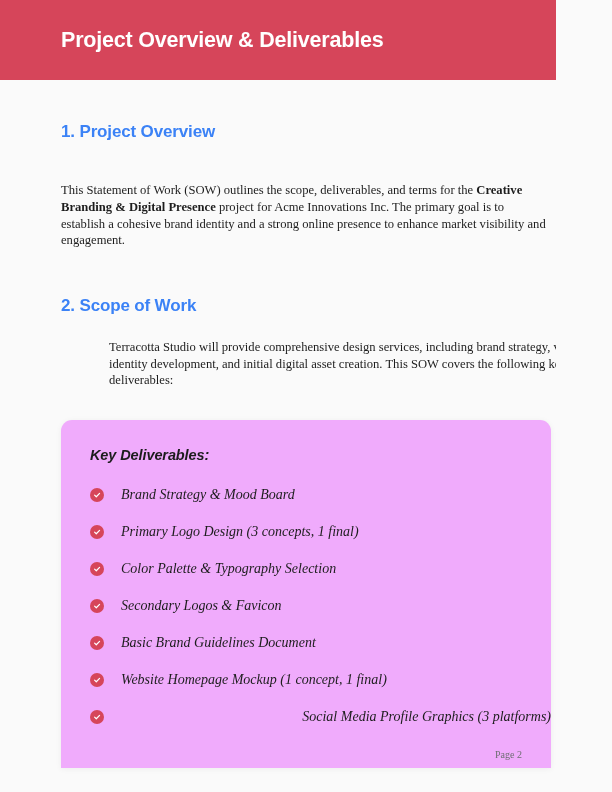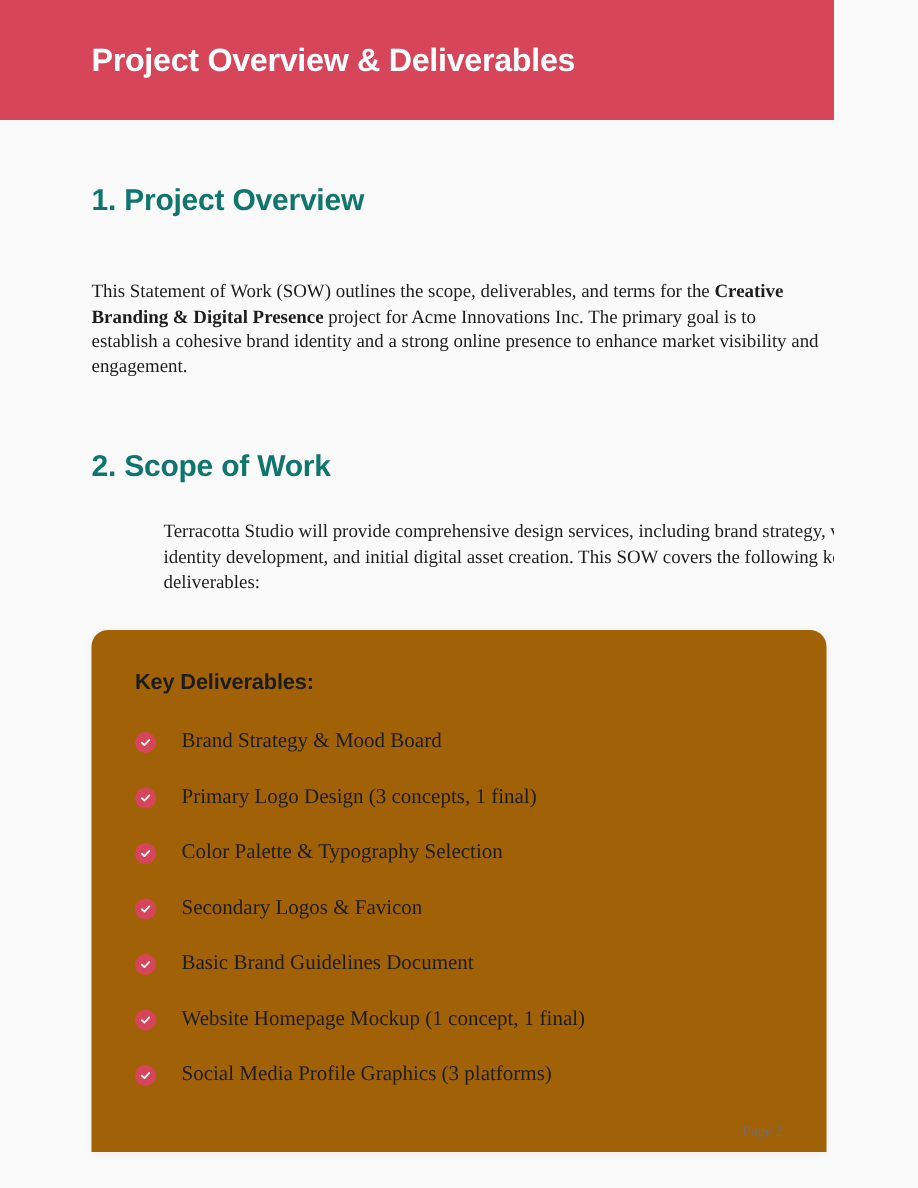--- a/index.html
+++ b/index.html
@@ -51,22 +51,22 @@
   .content {
     position: absolute;
     left: 61px;
     top: 80px;
     width: 490px;
   }
 
   .section-heading {
     font-family: "Liberation Sans", sans-serif;
     font-weight: bold;
-    font-size: 20px;
-    color: #0f766e;
+    font-size: 17px;
+    color: #3b82f6;
     letter-spacing: -0.15px;
     line-height: 1.2;
     margin: 0;
   }
   .sec1-heading { margin-top: 42px; }
   .sec2-heading { margin-top: 47px; }
 
   .body-par {
     font-family: "Liberation Serif", serif;
     font-size: 12.6px;
@@ -79,24 +79,25 @@
   .sec2-par { margin-top: 23px; width: 480px; margin-left: 48px; }
   .body-par b { font-weight: bold; }
 
   
   .card {
     position: absolute;
     left: 61px;
     top: 420px;
     width: 490px;
     height: 348px;
-    background: #a16207;
+    background: #f0abfc;
     border-radius: 11px 11px 0 0;
     box-shadow: 0 1px 6px rgba(0,0,0,0.055);
     overflow: hidden;
+    font-style: italic;
   }
   .card-title {
     position: absolute;
     left: 29px;
     top: 28px;
     font-family: "Liberation Sans", sans-serif;
     font-weight: bold;
     font-size: 14.5px;
     color: #1c1c1c;
     letter-spacing: -0.1px;
@@ -114,20 +115,21 @@
   }
   .deliv-item {
     position: relative;
     display: flex;
     align-items: center;
     min-height: 17px;
     margin-bottom: 20px;
   }
   .deliv-item.spaced-before {
     margin-top: 16px;
+    justify-content: space-between;
   }
   .check-badge {
     flex: 0 0 auto;
     width: 14px;
     height: 14px;
     border-radius: 50%;
     background: #d6455a;
     display: flex;
     align-items: center;
     justify-content: center;

